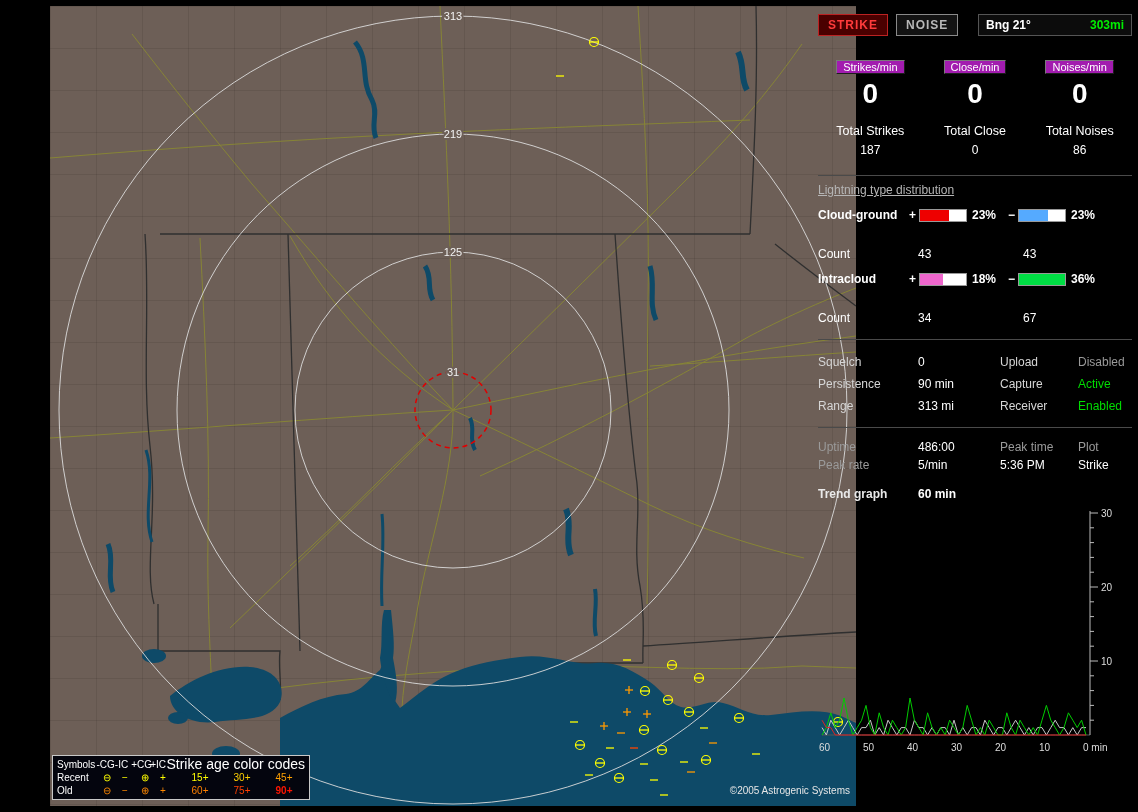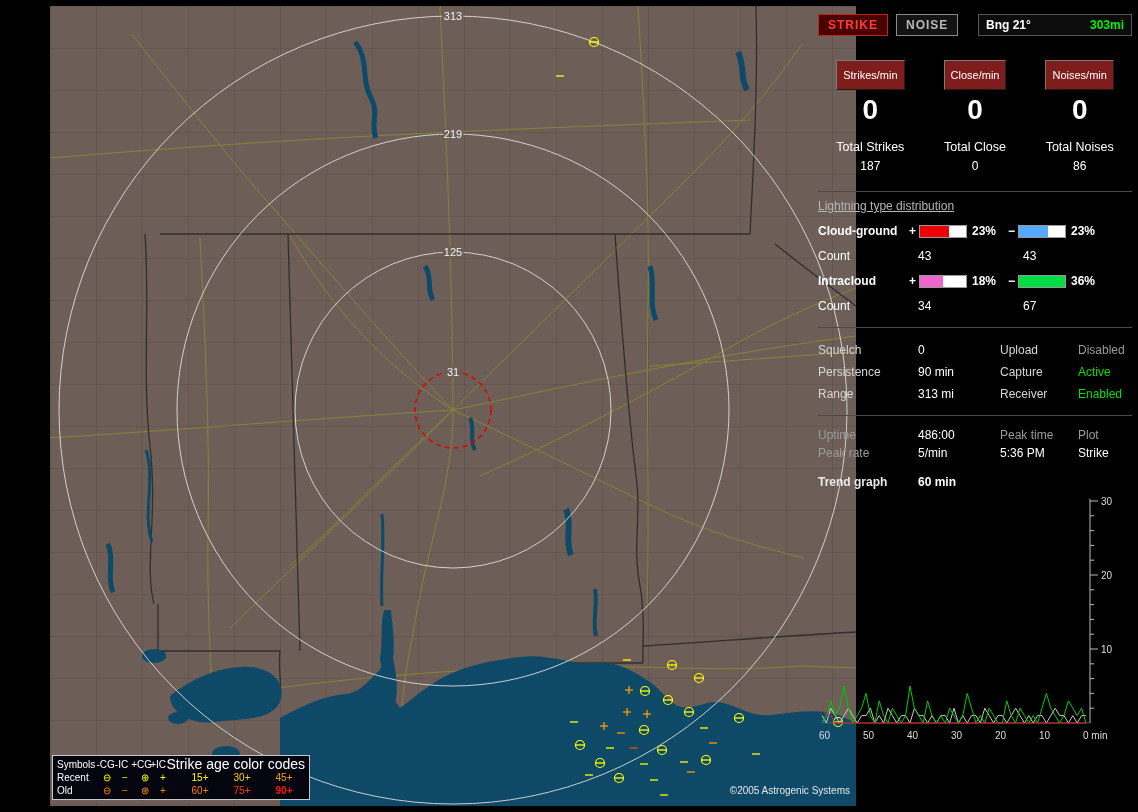--- a/index.html
+++ b/index.html
@@ -22,34 +22,34 @@
   .top-row{display:flex;align-items:center;margin-top:8px;gap:8px;}
   .strike-btn{background:#4a0000;color:#ff3b3b;border:1px solid #bb2222;font-weight:bold;
       font-size:12px;padding:3px 9px;letter-spacing:1px;font-family:inherit;cursor:pointer;}
   .noise-btn{background:#131313;color:#b8b8b8;border:1px solid #8a8a8a;font-weight:bold;
       font-size:12px;padding:3px 9px;letter-spacing:1px;font-family:inherit;cursor:pointer;}
   .bng-box{margin-left:auto;display:flex;justify-content:space-between;width:138px;
       background:#0c0c0c;border:1px solid #555;padding:3px 7px;font-weight:bold;}
   .rng{color:#00ee00;}
   .counters{display:flex;margin-top:24px;text-align:center;}
   .counter{flex:1;}
-  .counter-btn{background:#7f1d1d;color:#fff;border:1px solid #7a7a7a;border-bottom-color:#1d1d1d;
-      border-right-color:#1d1d1d;font-size:11px;padding:8px 6px;font-family:inherit;cursor:pointer;}
+  .counter-btn{background:#a21caf;color:#fff;border:1px solid #7a7a7a;border-bottom-color:#1d1d1d;
+      border-right-color:#1d1d1d;font-size:11px;padding:0 6px;font-family:inherit;cursor:pointer;}
   .counter-val{font-size:28px;font-weight:bold;margin-top:4px;}
   .total-label{margin-top:14px;font-size:12.5px;}
   .total-val{margin-top:5px;}
   hr.sep{border:none;border-top:1px solid #4a4a4a;margin:0;margin-top:18px;}
   .dist-title{color:#b5b5b5;text-decoration:underline;margin-top:7px;}
   .dist-row{display:flex;align-items:center;margin-top:11px;}
   .dist-label{width:88px;font-weight:bold;}
   .sign{width:13px;text-align:center;font-weight:bold;}
   .bar{width:46px;height:11px;background:#fff;border:1px solid #999;display:inline-block;overflow:hidden;}
   .fill{display:block;height:100%;}
   .pct{width:33px;font-weight:bold;margin-left:5px;}
-  .count-row{display:flex;margin-top:11px;}
+  .count-row{display:flex;margin-top:25px;}
   .count-label{width:100px;}
   .count-v1{width:105px;}
   .datetime-box{border:1px solid #555;margin-top:9px;padding:4px 6px;color:#00ff00;
       font-weight:bold;font-size:15px;}
   .settings{display:grid;grid-template-columns:100px 82px 78px auto;row-gap:8px;margin-top:15px;}
   .statusg{display:grid;grid-template-columns:100px 82px 78px auto;row-gap:4px;margin-top:12px;}
   .lab{color:#d6d6d6;}
   .dim{color:#9a9a9a;}
   .green{color:#00dd00;}
   .trend-row{display:flex;margin-top:15px;font-weight:bold;}

